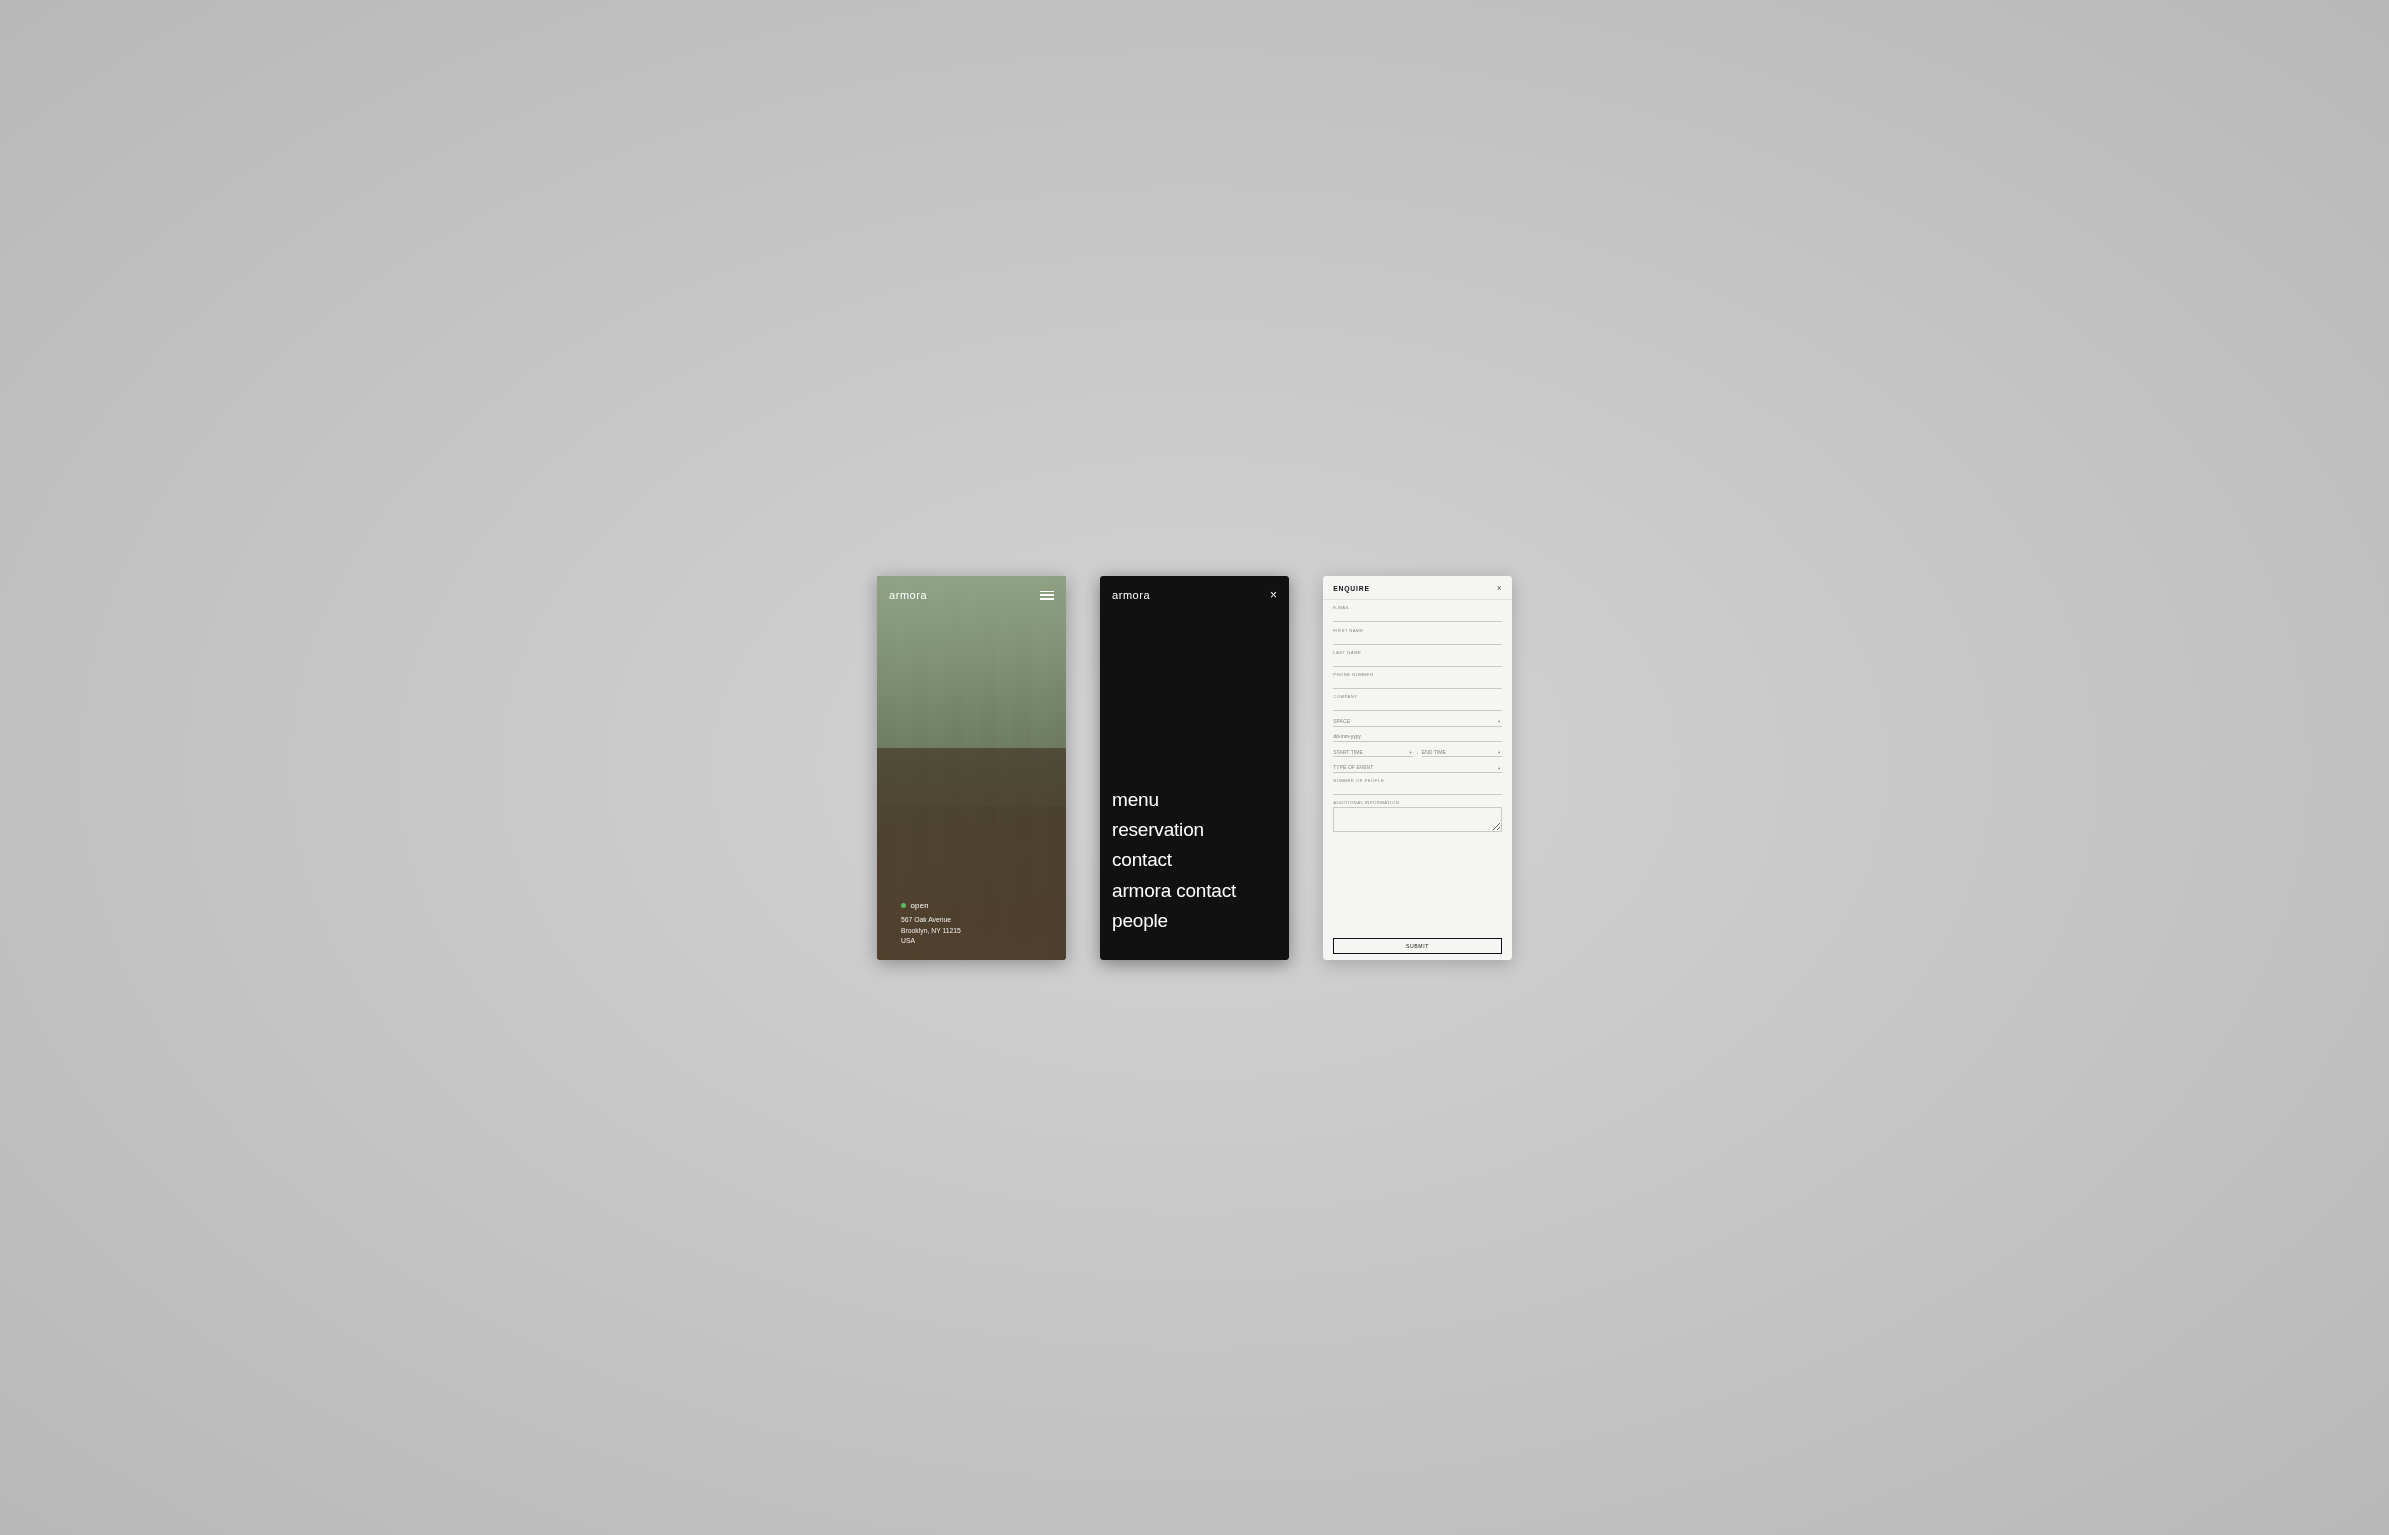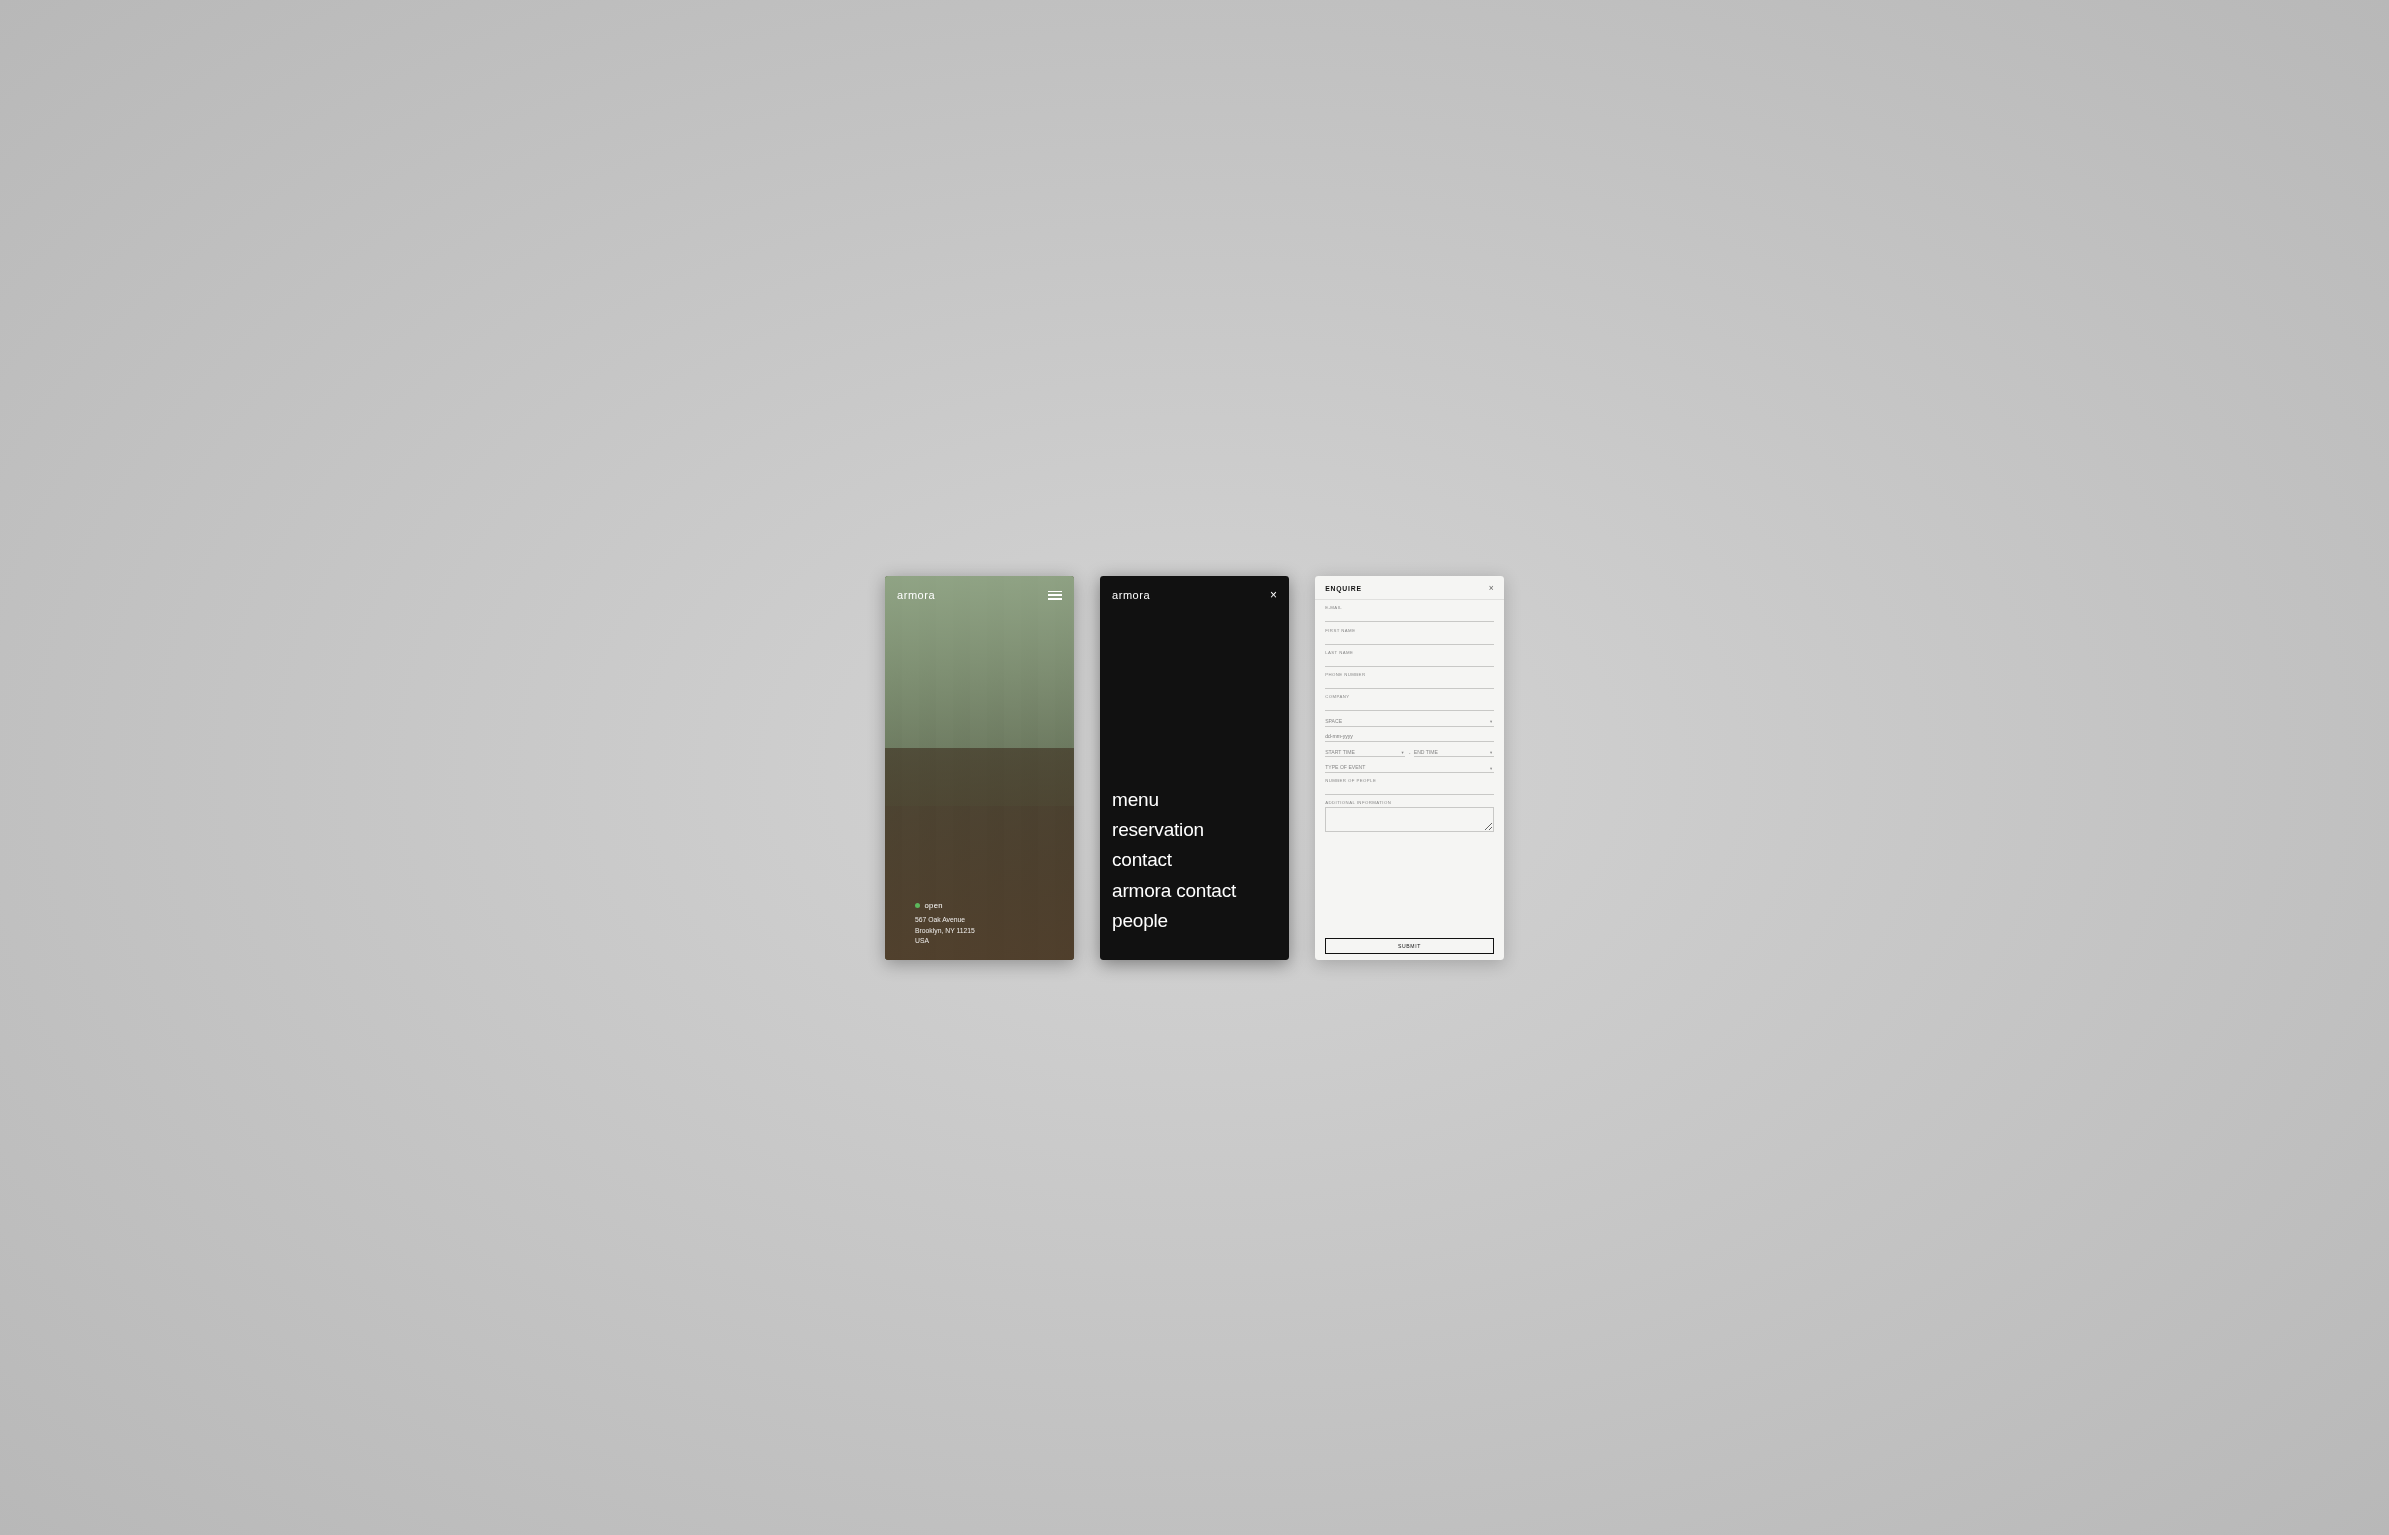--- a/index.html
+++ b/index.html
@@ -9,21 +9,21 @@
       background: radial-gradient(ellipse at center, #d4d4d4 0%, #b8b8b8 100%);
       min-height: 100vh;
       display: flex;
       align-items: center;
       justify-content: center;
       font-family: 'Helvetica Neue', Helvetica, Arial, sans-serif;
     }
 
     .screens-container {
       display: flex;
-      gap: 26px;
+      gap: 34px;
       align-items: center;
       padding: 51px 34px;
     }
 
     
     .screen-photo {
       width: 189px;
       height: 384px;
       border-radius: 3.4px;
       overflow: hidden;
@@ -101,21 +101,21 @@
     .hamburger-icon span {
       display: block;
       width: 13.6px;
       height: 1.3px;
       background: #fff;
     }
 
     .screen-photo-footer {
       position: absolute;
       bottom: 0;
-      left: 18px;
+      left: 12px;
       right: 0;
       padding: 13.6px 12px;
       z-index: 10;
     }
 
     .open-indicator {
       display: flex;
       align-items: center;
       gap: 4.3px;
       margin-bottom: 5.1px;

